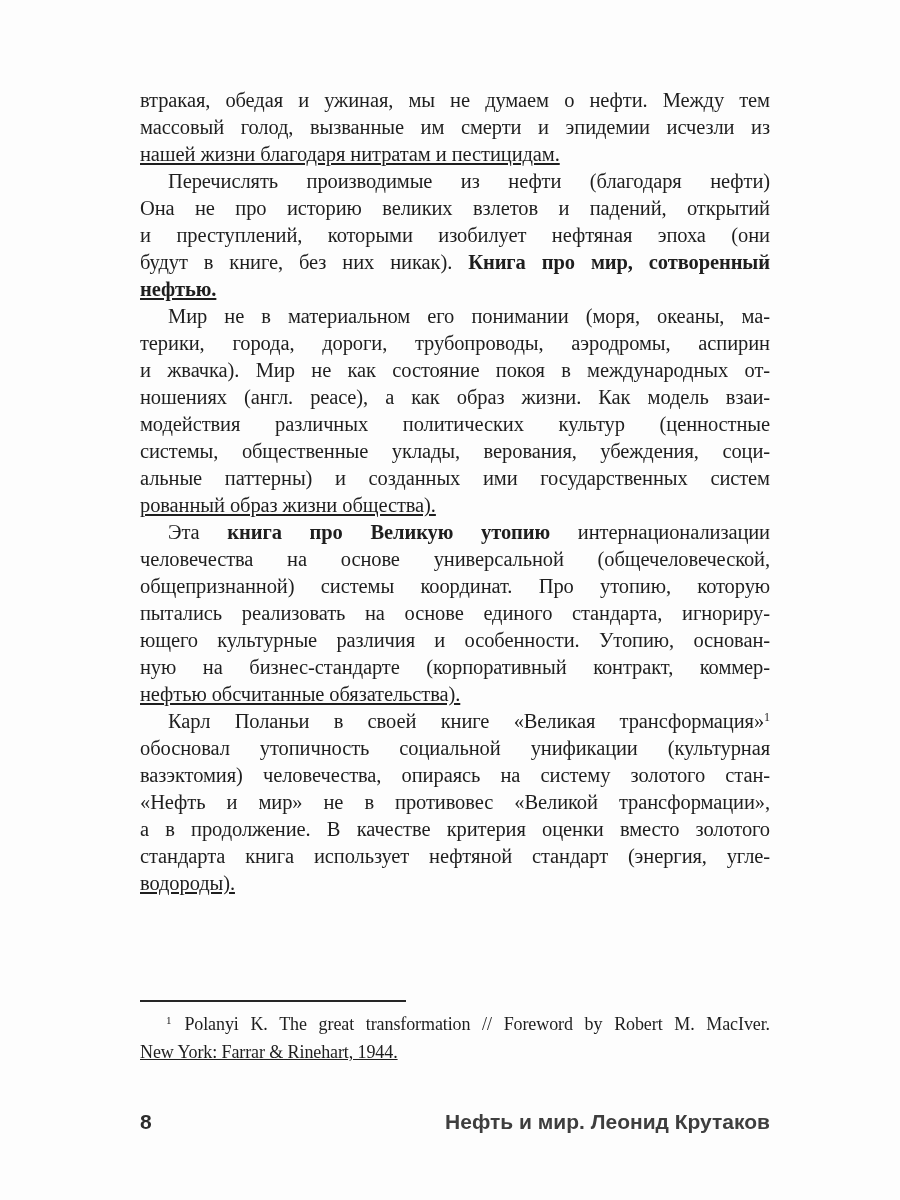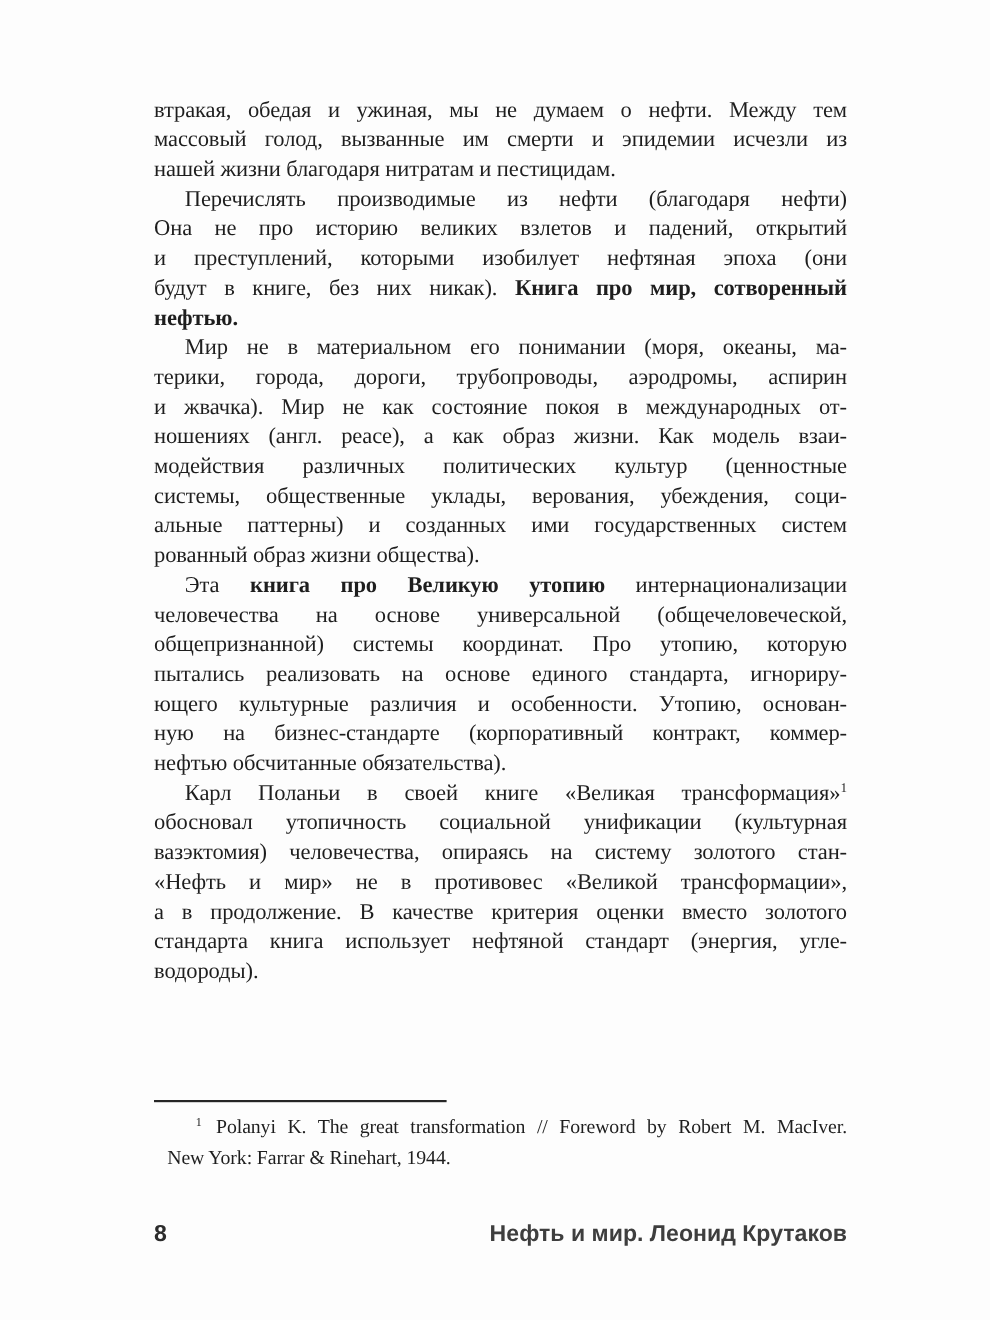--- a/index.html
+++ b/index.html
@@ -32,20 +32,21 @@
     letter-spacing:-0.1px;
   }
   .line{
     height:27px;
     overflow:hidden;
     text-align:justify;
     text-align-last:justify;
   }
   .line.last{
     text-align-last:left;
+    text-decoration:underline;
   }
   .para.indent .line:first-child{
     text-indent:28px;
   }
   .b{font-weight:bold;}
   .para sup, .footnote sup{
     font-size:12px;
     line-height:0;
     vertical-align:7px;
   }
@@ -56,21 +57,20 @@
   }
   .footnote-rule{
     width:266px;
     margin:0 0 8px 0;
     border:none;
     border-top:2px solid #262626;
   }
   .footnote .para{
     font-size:18px;
     line-height:28px;
-    margin-left:12px;
   }
   .footnote .line{height:28px;}
   .footnote .para.indent .line:first-child{text-indent:26px;}
   .footnote sup{
     font-size:11px;
     vertical-align:6px;
     margin-right:13px;
   }
   
   .footer{

